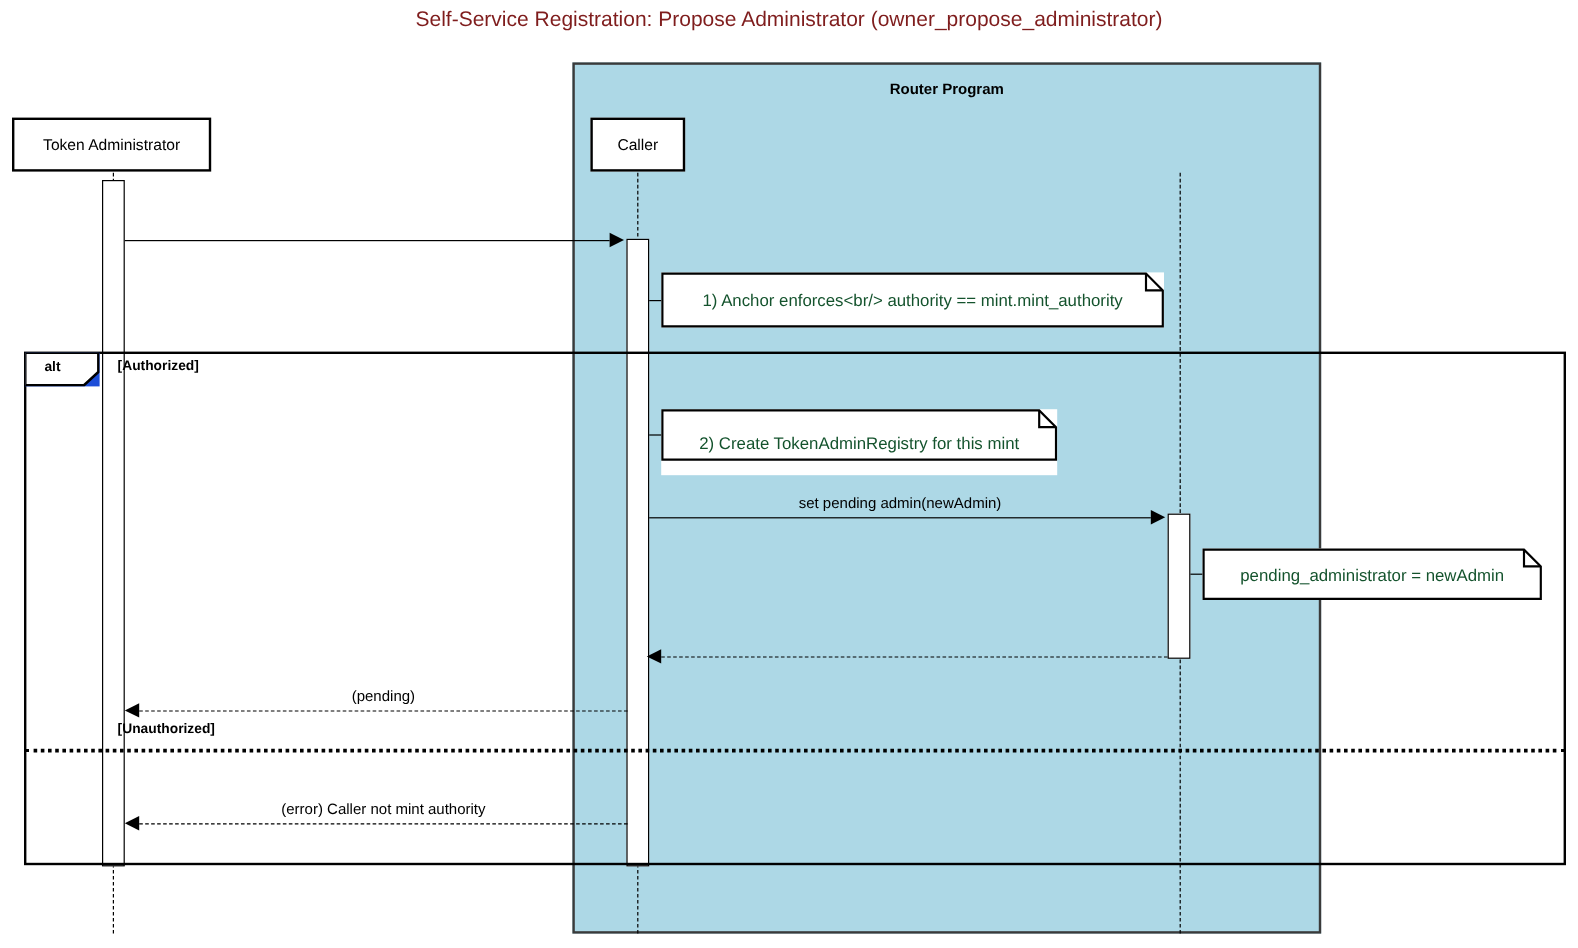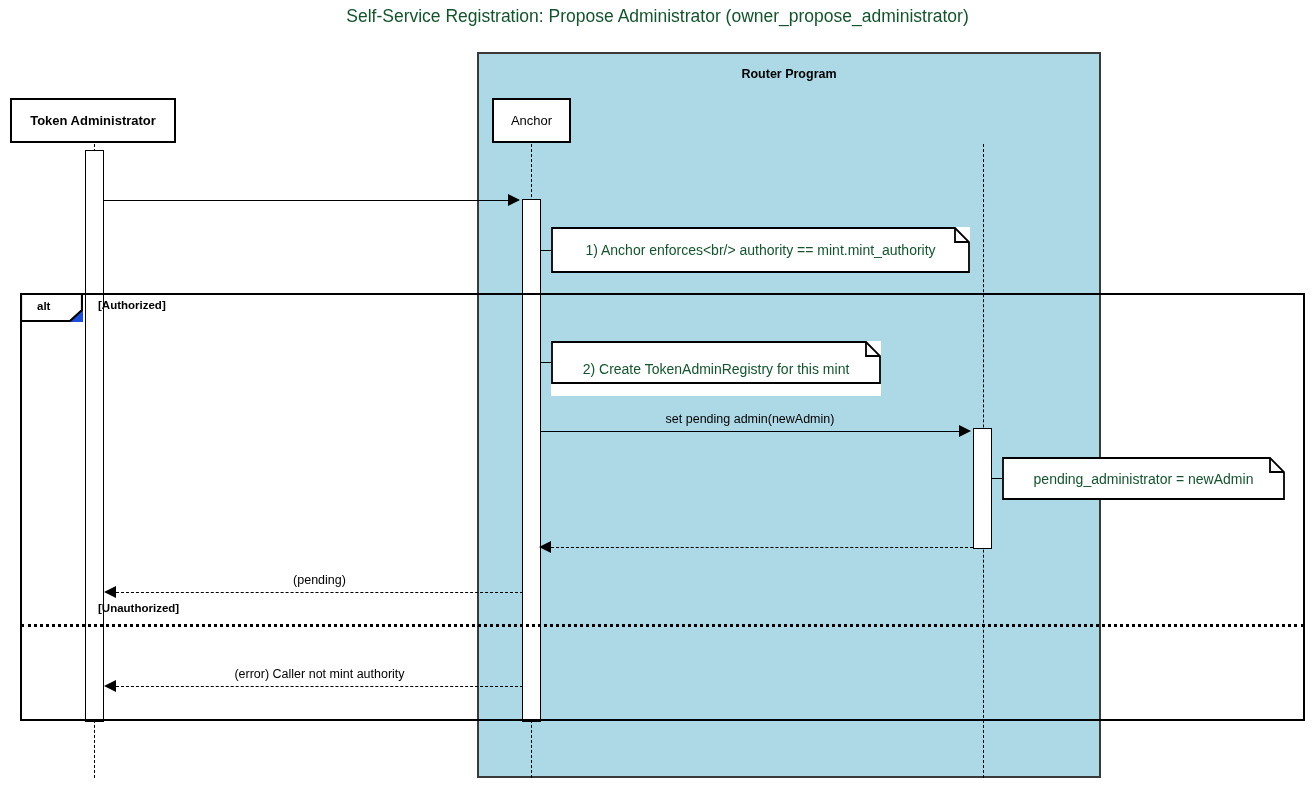--- a/index.html
+++ b/index.html
@@ -20,21 +20,21 @@
   }
   
   .diagram-title {
     position: absolute;
     left: 0;
     top: 6px;
     width: 1315px;
     text-align: center;
     font-size: 17.5px;
     font-weight: 400;
-    color: #14532d;
+    color: #7f1d1d;
     white-space: nowrap;
   }
   
   .group-box {
     position: absolute;
     background: #ADD8E6;
     border: 2px solid #3a3a3a;
     box-sizing: border-box;
   }
   .group-label {
@@ -178,26 +178,26 @@
   </div>
 
   <div class="lifeline" style="left:94px; top:144px; height:634px;"></div>
   <div class="lifeline" style="left:531px; top:144px; height:634px;"></div>
   <div class="lifeline" style="left:983px; top:144px; height:634px;"></div>
 
   <div class="activation" style="left:85px; top:150px; width:19px; height:572px;"></div>
   <div class="activation" style="left:522px; top:199px; width:19px; height:523px;"></div>
   <div class="activation" style="left:973px; top:428px; width:19px; height:121px;"></div>
 
-  <div class="participant" style="left:10px; top:98px; width:166px; height:45px;font-weight:bold;">
+  <div class="participant" style="left:10px; top:98px; width:166px; height:45px;">
     <span>Token Administrator</span>
   </div>
 
   <div class="participant" style="left:492px; top:98px; width:79px; height:45px;">
-    <span>Anchor</span>
+    <span>Caller</span>
   </div>
 
 
   <div class="msg-line" style="left:104px; top:200px; width:404px;"></div>
   <div class="arrowhead-right" style="left:508px; top:193.5px;"></div>
 
   <div class="note-connector" style="left:541px; top:250px; width:11px;"></div>
   <div class="note" style="left:551px; top:227px; width:419px; height:46px;">
     <svg width="419" height="46" viewBox="0 0 419 46">
       <path d="M1,1 L404,1 L418,15 L418,45 L1,45 Z" fill="#ffffff" stroke="#000000" stroke-width="1.8"></path>

